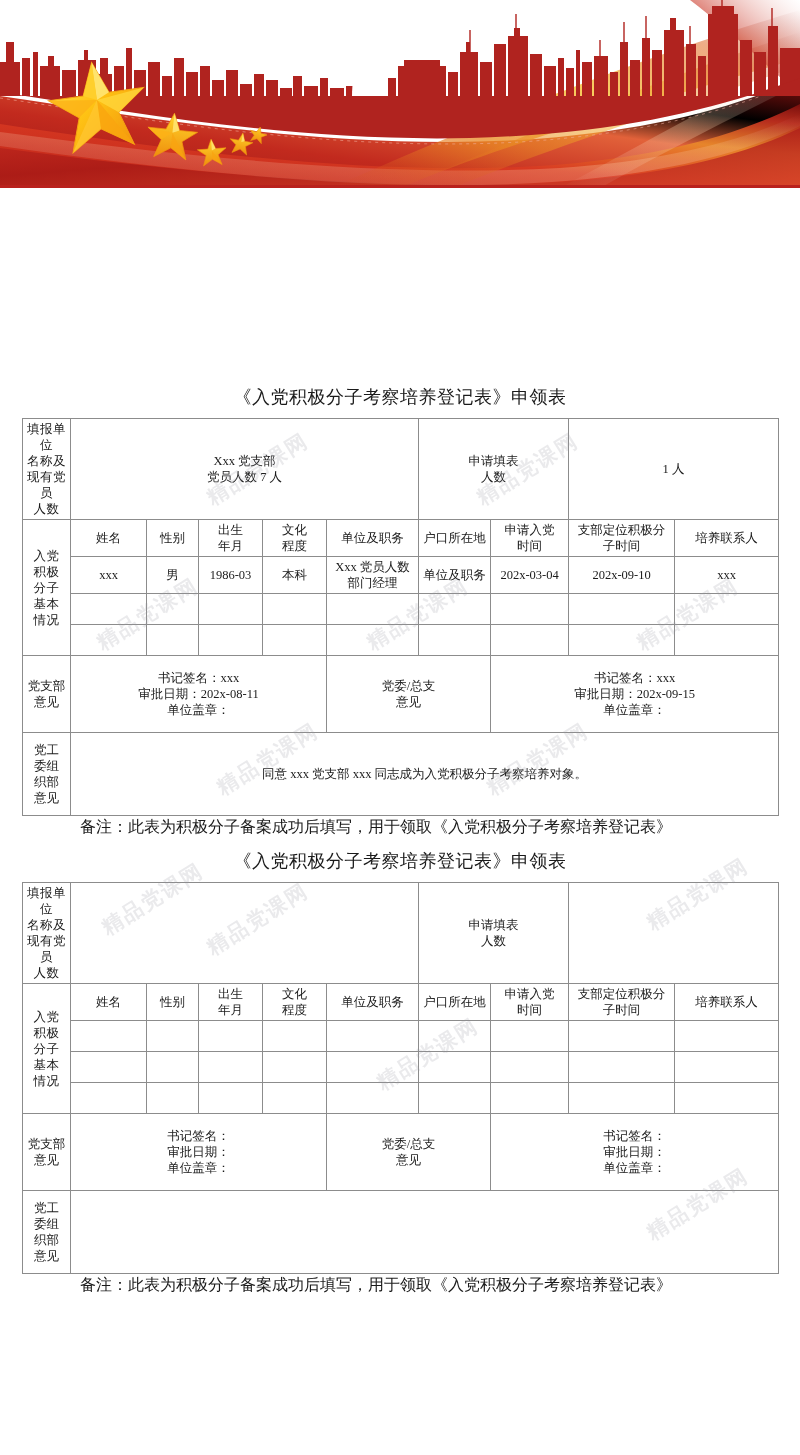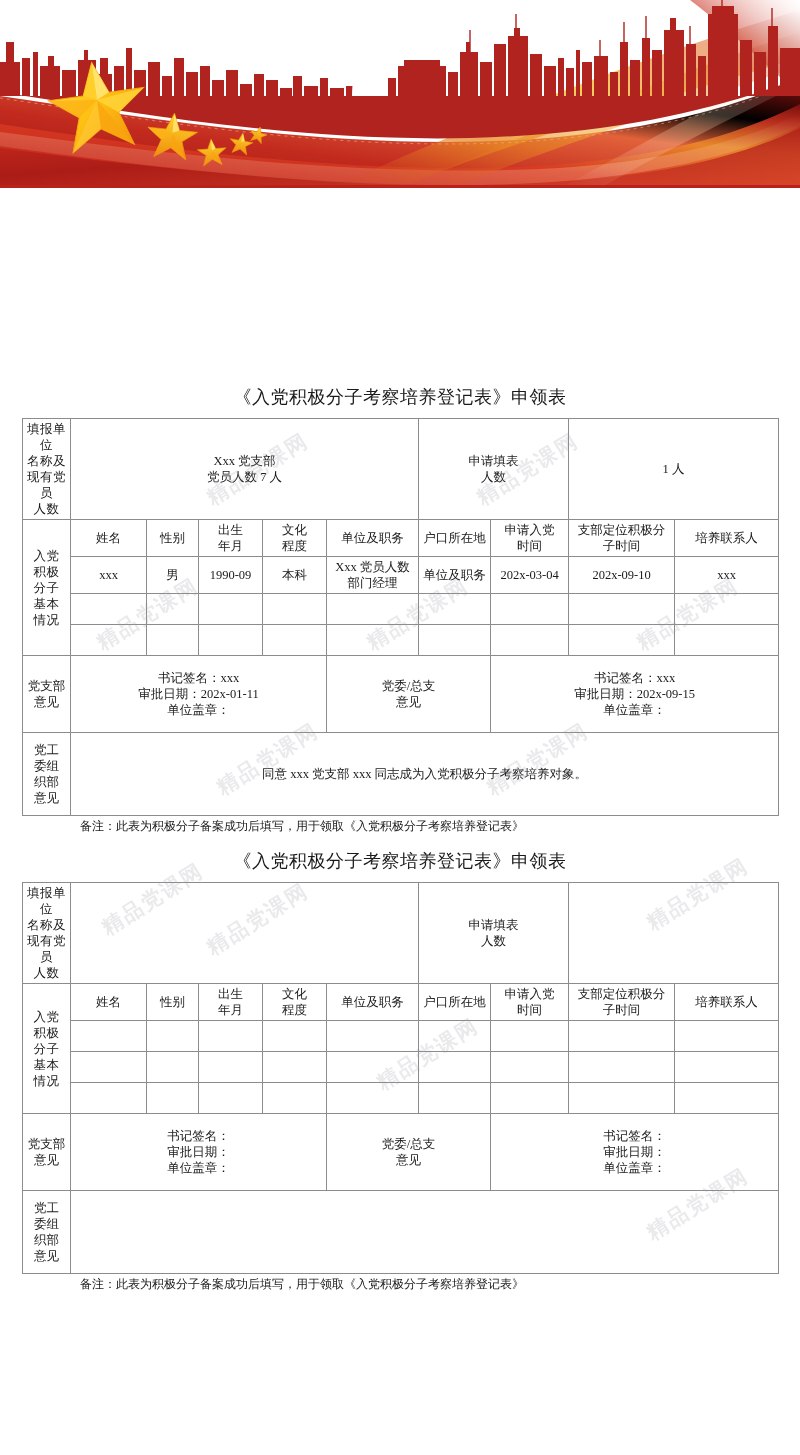--- a/index.html
+++ b/index.html
@@ -110,21 +110,21 @@
   }
   td.opin-label {
     font-size: 13px;
     line-height: 20px;
   }
   td.blank { height: 26px; }
 
   .note {
     margin-top: 3px;
     padding-left: 58px;
-    font-size: 12px;
+    font-size: 16px;
     line-height: 15px;
     white-space: nowrap;
   }
 
   
   .wm-layer {
     position: absolute;
     left: 0; top: 0;
     width: 800px; height: 1455px;
     pointer-events: none;
@@ -405,21 +405,21 @@
             <div>子时间</div>
           </td>
           <td class="colhead">
             <div>培养联系人</div>
           </td>
         </tr>
 
         <tr>
           <td>xxx</td>
           <td>男</td>
-          <td>1990-09</td>
+          <td>1986-03</td>
           <td>本科</td>
           <td>
             <div>Xxx 党员人数</div>
             <div>部门经理</div>
           </td>
           <td>单位及职务</td>
           <td>202x-03-04</td>
           <td>202x-09-10</td>
           <td>xxx</td>
         </tr>
@@ -448,21 +448,21 @@
           <td class="blank"></td>
         </tr>
 
         <tr>
           <td class="opin-label" style="height:72px">
             <div>党支部</div>
             <div>意见</div>
           </td>
           <td class="opin" colspan="4">
             <div>书记签名：xxx</div>
-            <div>审批日期：202x-01-11</div>
+            <div>审批日期：202x-08-11</div>
             <div>单位盖章：</div>
           </td>
           <td class="opin-label" colspan="2">
             <div>党委/总支</div>
             <div>意见</div>
           </td>
           <td class="opin" colspan="3">
             <div>书记签名：xxx</div>
             <div>审批日期：202x-09-15</div>
             <div>单位盖章：</div>

